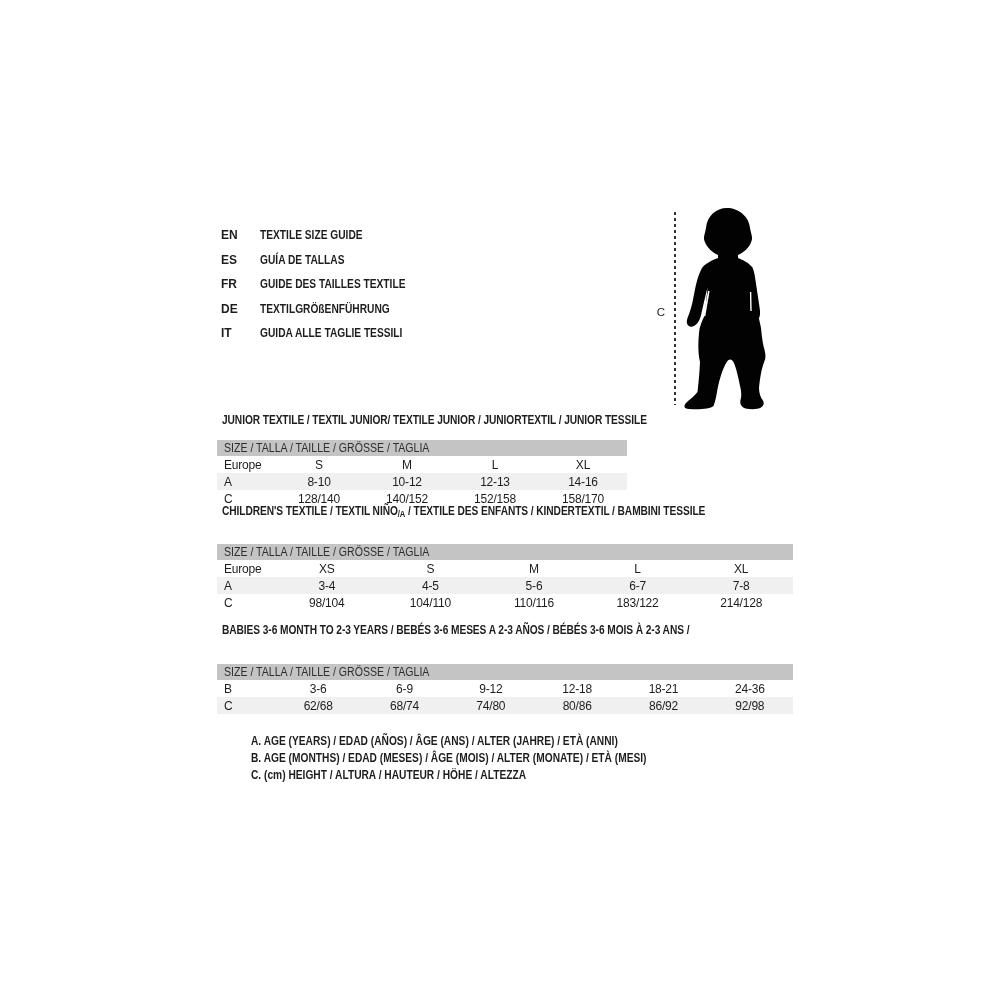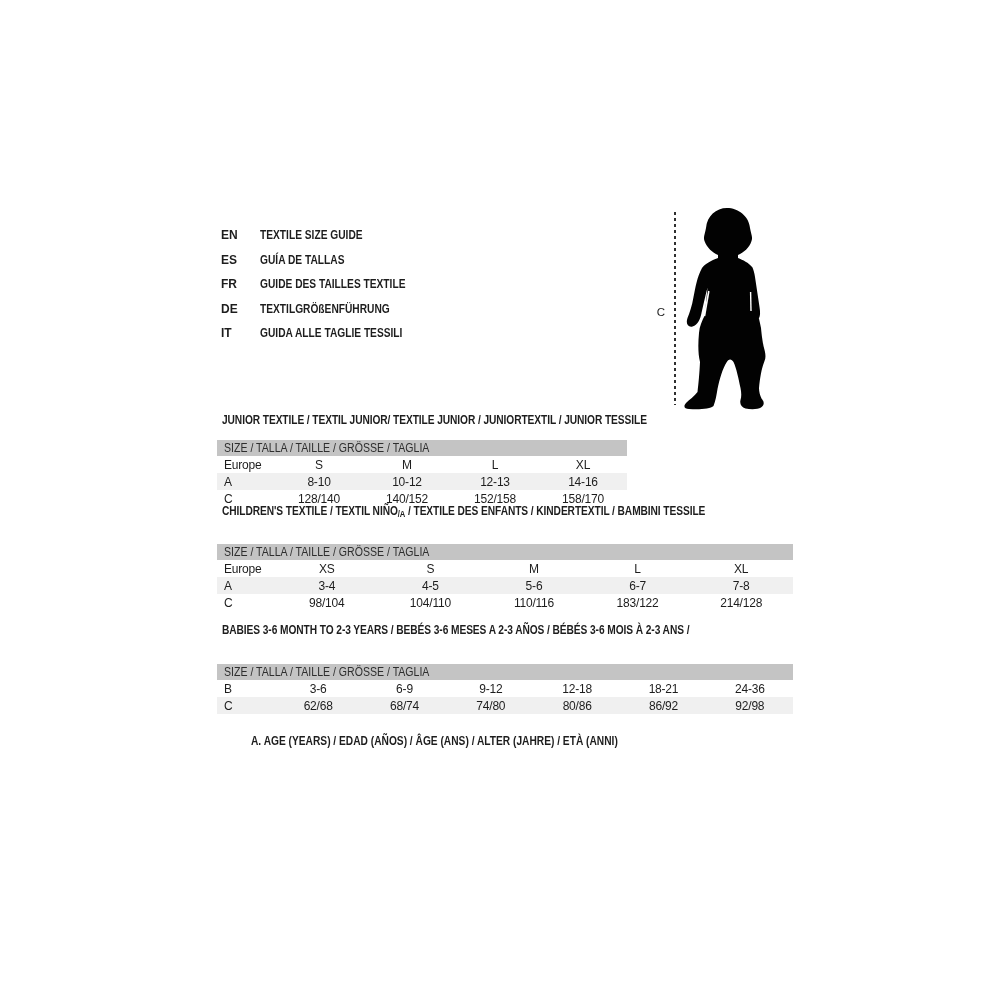--- a/index.html
+++ b/index.html
@@ -248,13 +248,15 @@
       <td>80/86</td>
       <td>86/92</td>
       <td>92/98</td>
     </tr>
   </tbody>
     </table>
 </div>
 
 <div class="abs notes">
   <div><span class="cx85">A. AGE (YEARS) / EDAD (AÑOS) / ÂGE (ANS) / ALTER (JAHRE) / ETÀ (ANNI)</span></div>
+  <div><span class="cx85">B. AGE (MONTHS) / EDAD (MESES) / ÂGE (MOIS) / ALTER (MONATE) / ETÀ (MESI)</span></div>
+  <div><span class="cx85">C. (cm) HEIGHT / ALTURA / HAUTEUR / HÖHE / ALTEZZA</span></div>
 </div>
 
 </body></html>

